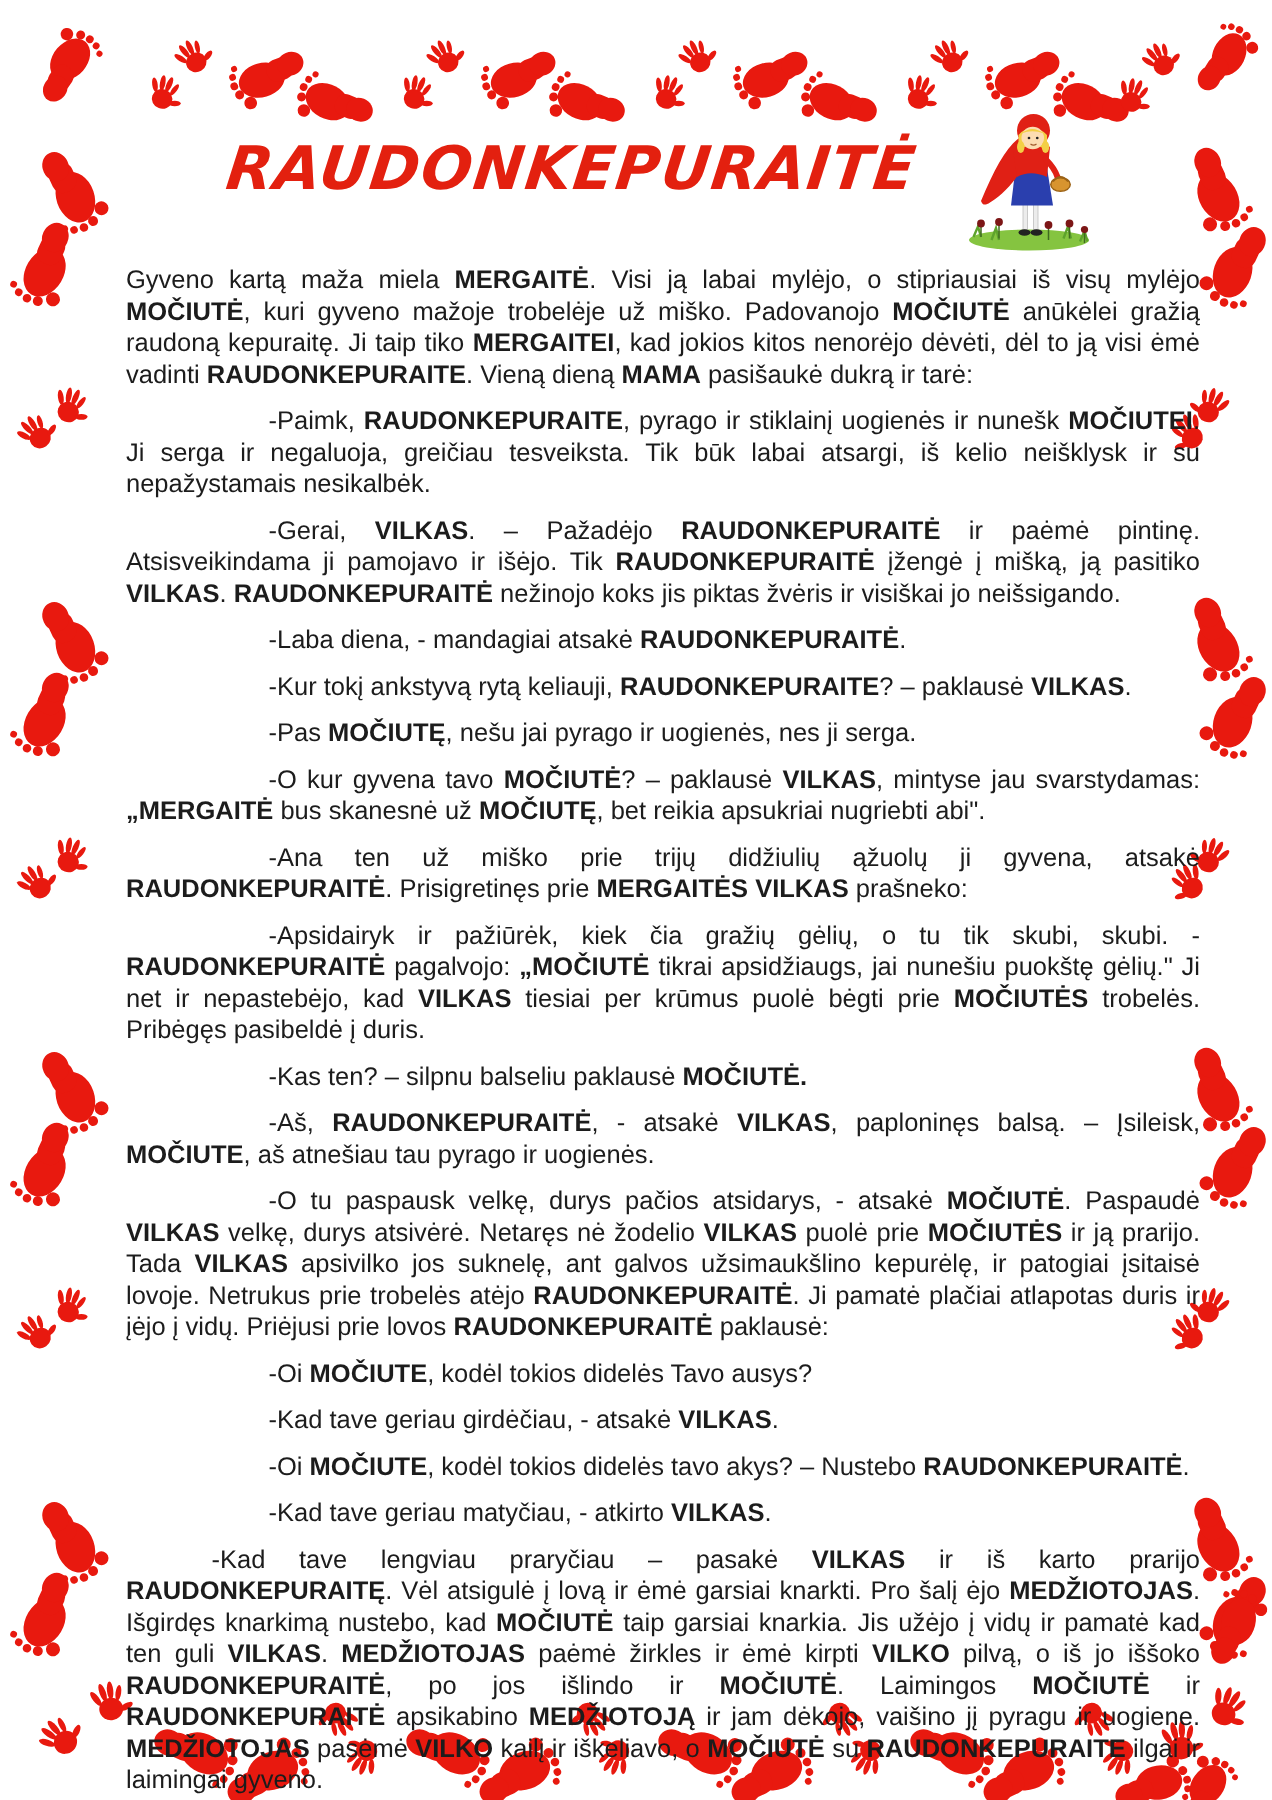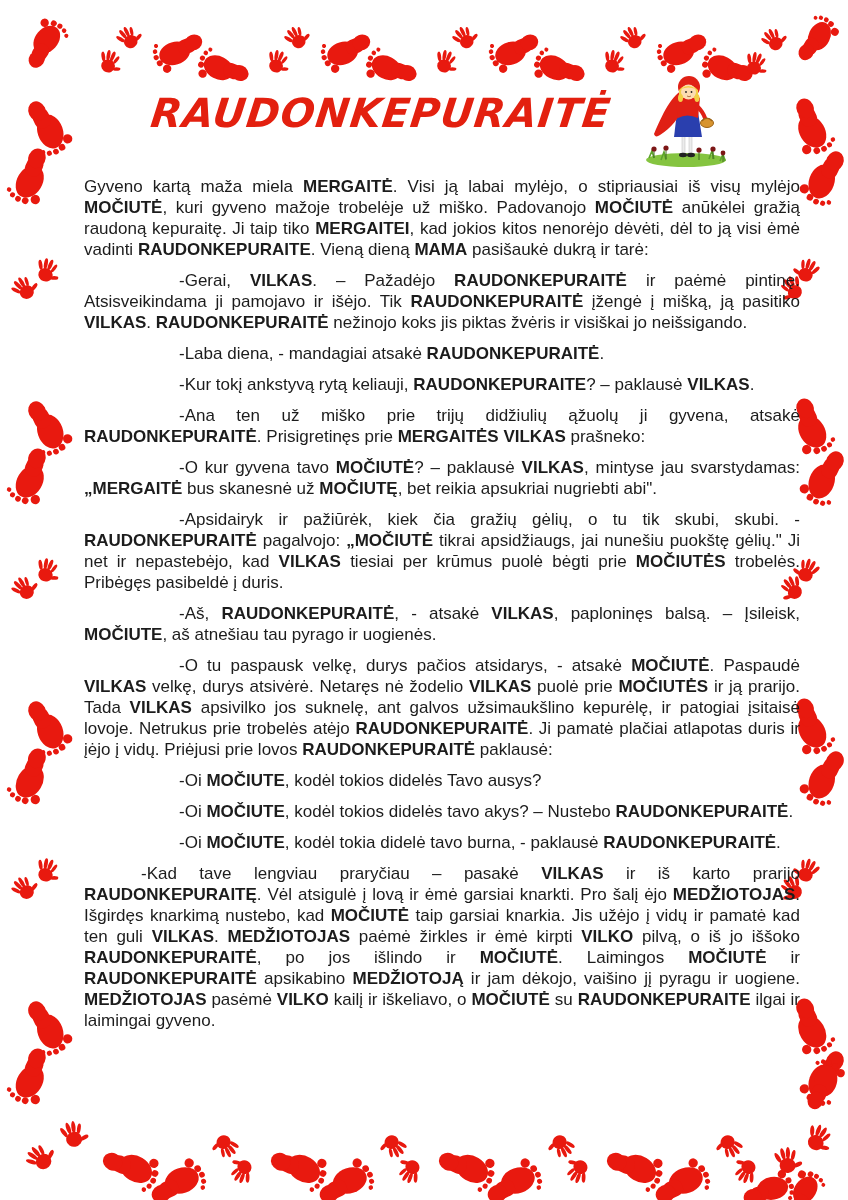--- a/index.html
+++ b/index.html
@@ -324,27 +324,31 @@
       <path d="M46,22 q2,1.5 4,0" stroke="#a05a2c" stroke-width="0.8" fill="none"></path>
 
       <path d="M56,32 Q62,38 64,44" stroke="#e02015" stroke-width="4" fill="none" stroke-linecap="round"></path>
       <ellipse cx="66" cy="49" rx="6.5" ry="4.5" fill="#d8942f" stroke="#9c6316" stroke-width="1"></ellipse>
       <path d="M61,47 q5,-6 10,0" stroke="#9c6316" stroke-width="1.2" fill="none"></path>
     </svg>
   </div>
 
   <div class="story" id="story">
       <p class="para opening"><span>Gyveno kartą maža miela </span><b>MERGAITĖ</b><span>. Visi ją labai mylėjo, o stipriausiai iš visų mylėjo </span><b>MOČIUTĖ</b><span>, kuri gyveno mažoje trobelėje už miško. Padovanojo </span><b>MOČIUTĖ</b><span> anūkėlei gražią raudoną kepuraitę. Ji taip tiko </span><b>MERGAITEI</b><span>, kad jokios kitos nenorėjo dėvėti, dėl to ją visi ėmė vadinti </span><b>RAUDONKEPURAITE</b><span>. Vieną dieną </span><b>MAMA</b><span> pasišaukė dukrą ir tarė:</span></p>
+      <p class="para dialog"><span>-Paimk, </span><b>RAUDONKEPURAITE</b><span>, pyrago ir stiklainį uogienės ir nunešk </span><b>MOČIUTEI</b><span>. Ji serga ir negaluoja, greičiau tesveiksta. Tik būk labai atsargi, iš kelio neišklysk ir su nepažystamais nesikalbėk.</span></p>
       <p class="para dialog"><span>-Gerai, </span><b>VILKAS</b><span>. – Pažadėjo </span><b>RAUDONKEPURAITĖ</b><span> ir paėmė pintinę. Atsisveikindama ji pamojavo ir išėjo. Tik </span><b>RAUDONKEPURAITĖ</b><span> įžengė į mišką, ją pasitiko </span><b>VILKAS</b><span>. </span><b>RAUDONKEPURAITĖ</b><span> nežinojo koks jis piktas žvėris ir visiškai jo neišsigando.</span></p>
       <p class="para dialog"><span>-Laba diena, - mandagiai atsakė </span><b>RAUDONKEPURAITĖ</b><span>.</span></p>
       <p class="para dialog"><span>-Kur tokį ankstyvą rytą keliauji, </span><b>RAUDONKEPURAITE</b><span>? – paklausė </span><b>VILKAS</b><span>.</span></p>
+      <p class="para dialog"><span>-Pas </span><b>MOČIUTĘ</b><span>, nešu jai pyrago ir uogienės, nes ji serga.</span></p>
+      <p class="para dialog"><span>-O kur gyvena tavo </span><b>MOČIUTĖ</b><span>? – paklausė </span><b>VILKAS</b><span>, mintyse jau svarstydamas: </span><b>„MERGAITĖ</b><span> bus skanesnė už </span><b>MOČIUTĘ</b><span>, bet reikia apsukriai nugriebti abi".</span></p>
       <p class="para dialog"><span>-Ana ten už miško prie trijų didžiulių ąžuolų ji gyvena, atsakė </span><b>RAUDONKEPURAITĖ</b><span>. Prisigretinęs prie </span><b>MERGAITĖS</b><span> </span><b>VILKAS</b><span> prašneko:</span></p>
-      <p class="para dialog"><span>-O kur gyvena tavo </span><b>MOČIUTĖ</b><span>? – paklausė </span><b>VILKAS</b><span>, mintyse jau svarstydamas: </span><b>„MERGAITĖ</b><span> bus skanesnė už </span><b>MOČIUTĘ</b><span>, bet reikia apsukriai nugriebti abi".</span></p>
       <p class="para dialog"><span>-Apsidairyk ir pažiūrėk, kiek čia gražių gėlių, o tu tik skubi, skubi. - </span><b>RAUDONKEPURAITĖ</b><span> pagalvojo: </span><b>„MOČIUTĖ</b><span> tikrai apsidžiaugs, jai nunešiu puokštę gėlių." Ji net ir nepastebėjo, kad </span><b>VILKAS</b><span> tiesiai per krūmus puolė bėgti prie </span><b>MOČIUTĖS</b><span> trobelės. Pribėgęs pasibeldė į duris.</span></p>
+      <p class="para dialog"><span>-Kas ten? – silpnu balseliu paklausė </span><b>MOČIUTĖ.</b></p>
       <p class="para dialog"><span>-Aš, </span><b>RAUDONKEPURAITĖ</b><span>, - atsakė </span><b>VILKAS</b><span>, paploninęs balsą. – Įsileisk, </span><b>MOČIUTE</b><span>, aš atnešiau tau pyrago ir uogienės.</span></p>
       <p class="para dialog"><span>-O tu paspausk velkę, durys pačios atsidarys, - atsakė </span><b>MOČIUTĖ</b><span>. Paspaudė </span><b>VILKAS</b><span> velkę, durys atsivėrė. Netaręs nė žodelio </span><b>VILKAS</b><span> puolė prie </span><b>MOČIUTĖS</b><span> ir ją prarijo. Tada </span><b>VILKAS</b><span> apsivilko jos suknelę, ant galvos užsimaukšlino kepurėlę, ir patogiai įsitaisė lovoje. Netrukus prie trobelės atėjo </span><b>RAUDONKEPURAITĖ</b><span>. Ji pamatė plačiai atlapotas duris ir įėjo į vidų. Priėjusi prie lovos </span><b>RAUDONKEPURAITĖ</b><span> paklausė:</span></p>
       <p class="para dialog"><span>-Oi </span><b>MOČIUTE</b><span>, kodėl tokios didelės Tavo ausys?</span></p>
+      <p class="para dialog"><span>-Kad tave geriau girdėčiau, - atsakė </span><b>VILKAS</b><span>.</span></p>
       <p class="para dialog"><span>-Oi </span><b>MOČIUTE</b><span>, kodėl tokios didelės tavo akys? – Nustebo </span><b>RAUDONKEPURAITĖ</b><span>.</span></p>
-      <p class="para dialog"><span>-Oi </span><b>MOČIUTE</b><span>, kodėl tokia didelė tavo burna, - paklausė </span><b>RAUDONKEPURAITĖ</b><span>.</span></p>
+      <p class="para dialog"><span>-Kad tave geriau matyčiau, - atkirto </span><b>VILKAS</b><span>.</span></p>
       <p class="para closing"><span>-Kad tave lengviau praryčiau – pasakė </span><b>VILKAS</b><span> ir iš karto prarijo </span><b>RAUDONKEPURAITĘ</b><span>. Vėl atsigulė į lovą ir ėmė garsiai knarkti. Pro šalį ėjo </span><b>MEDŽIOTOJAS</b><span>. Išgirdęs knarkimą nustebo, kad </span><b>MOČIUTĖ</b><span> taip garsiai knarkia. Jis užėjo į vidų ir pamatė kad ten guli </span><b>VILKAS</b><span>. </span><b>MEDŽIOTOJAS</b><span> paėmė žirkles ir ėmė kirpti </span><b>VILKO</b><span> pilvą, o iš jo iššoko </span><b>RAUDONKEPURAITĖ</b><span>, po jos išlindo ir </span><b>MOČIUTĖ</b><span>. Laimingos </span><b>MOČIUTĖ</b><span> ir </span><b>RAUDONKEPURAITĖ</b><span> apsikabino </span><b>MEDŽIOTOJĄ</b><span> ir jam dėkojo, vaišino jį pyragu ir uogiene. </span><b>MEDŽIOTOJAS</b><span> pasėmė </span><b>VILKO</b><span> kailį ir iškeliavo, o </span><b>MOČIUTĖ</b><span> su </span><b>RAUDONKEPURAITE</b><span> ilgai ir laimingai gyveno.</span></p>
     </div>
 
 </div>
 
 </body></html>

